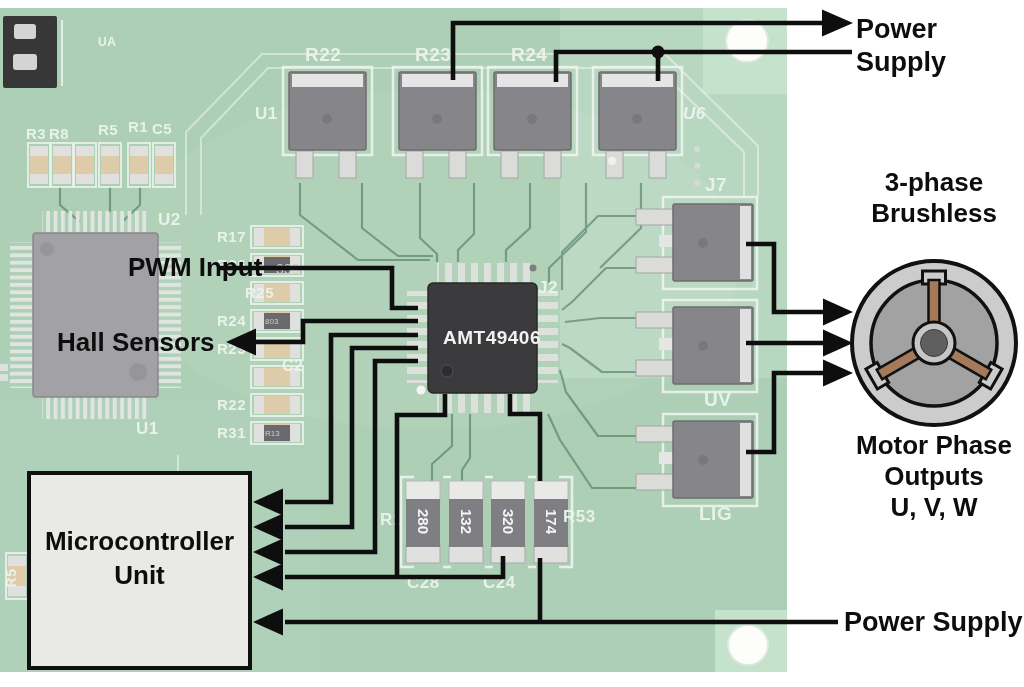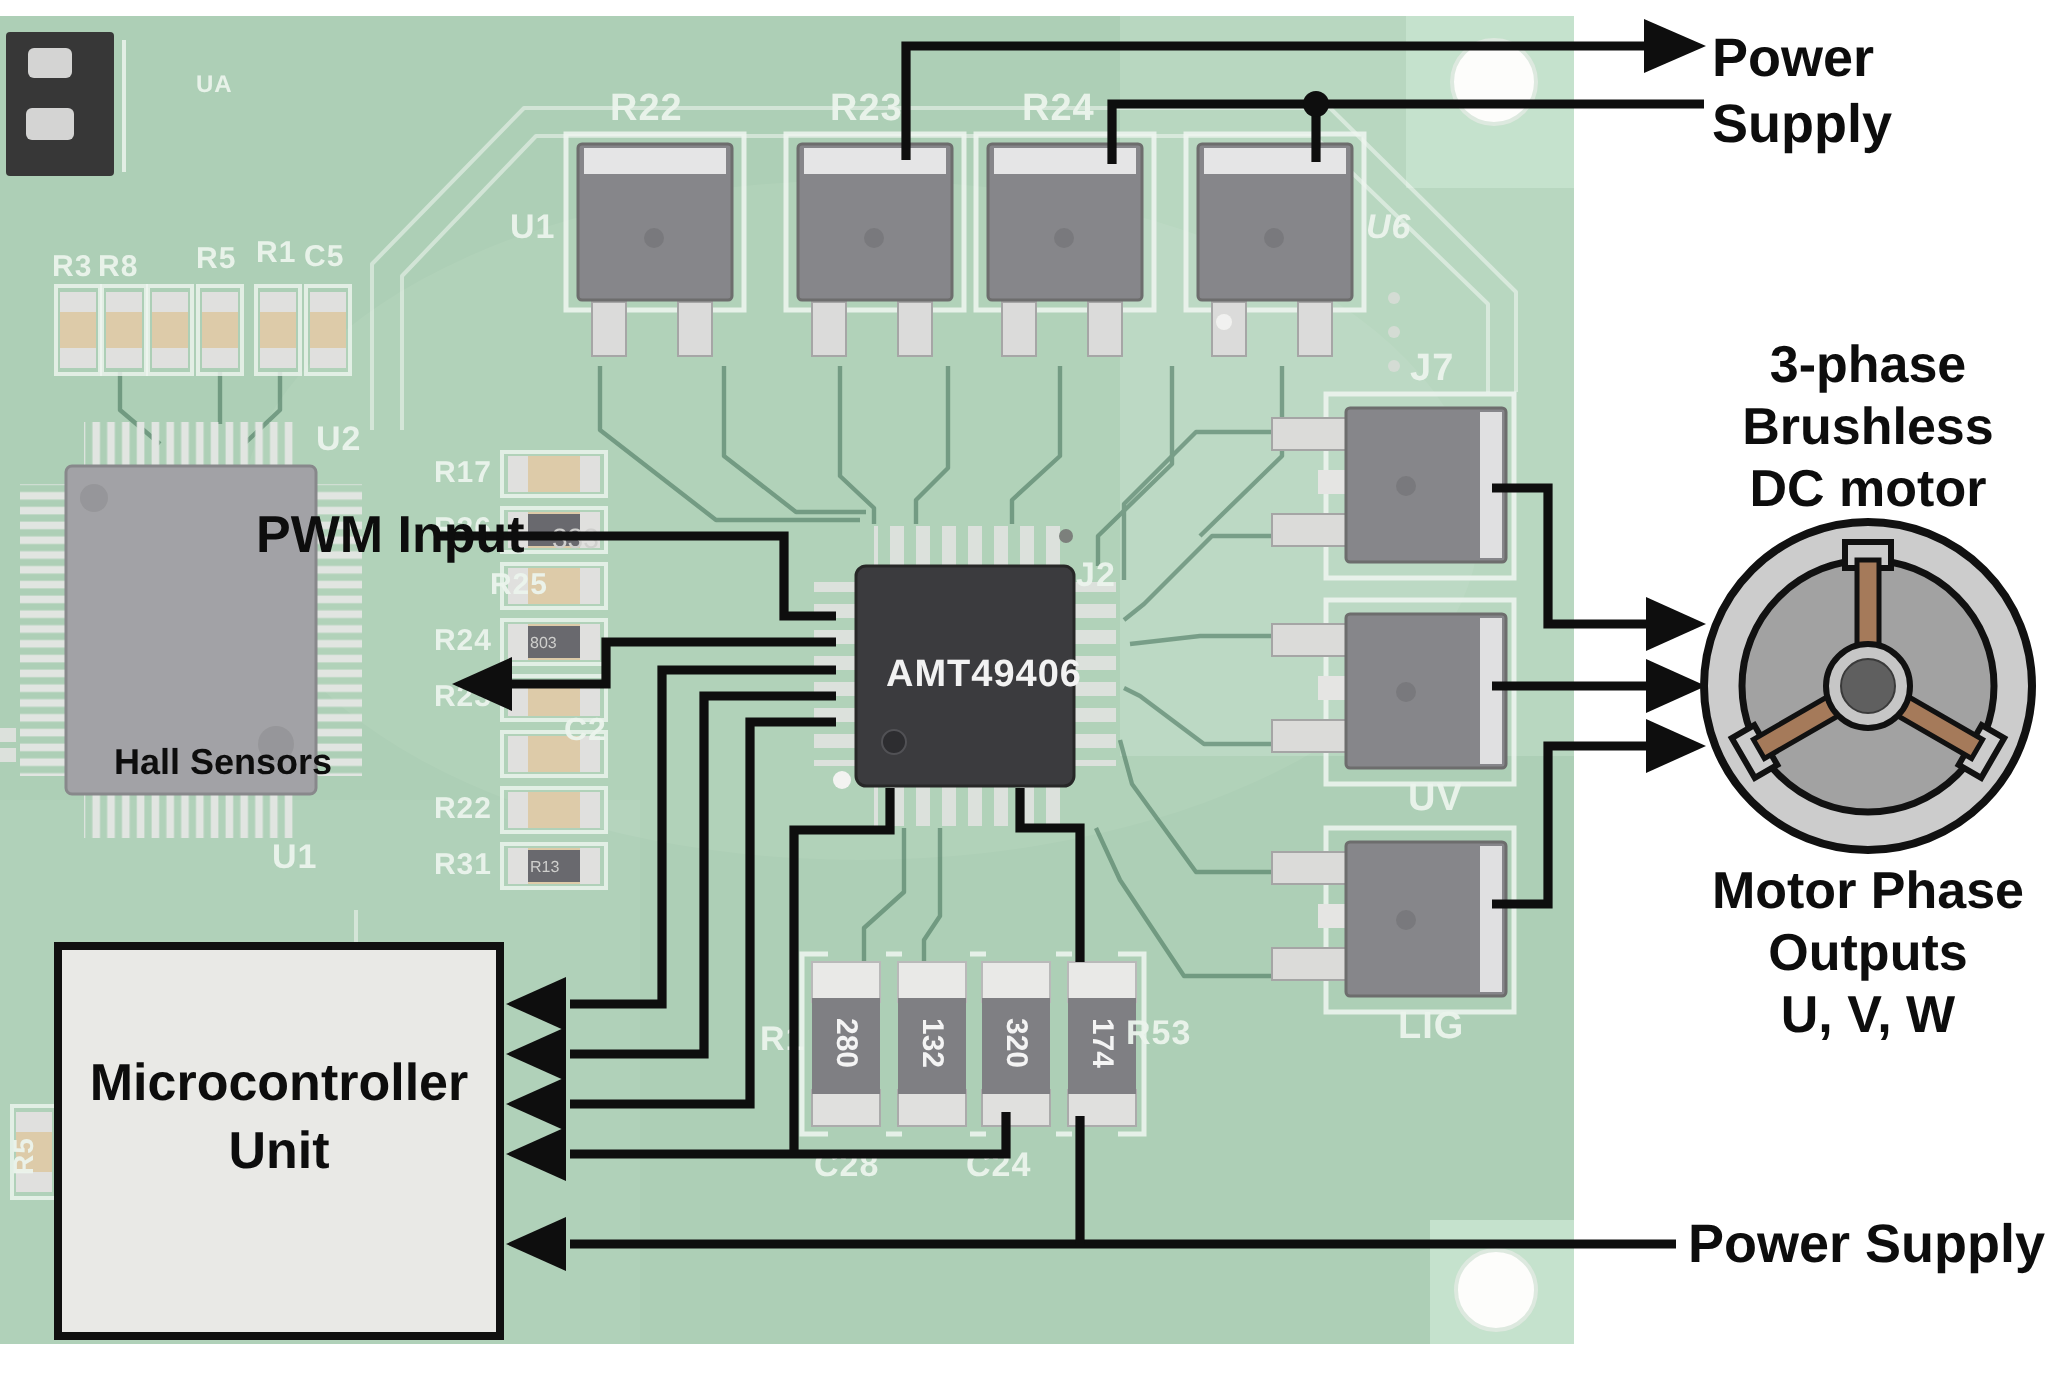--- a/index.html
+++ b/index.html
@@ -307,31 +307,30 @@
         </g>
       </g>
       <circle r="21" fill="#c6c6c6" stroke="#111111" stroke-width="3"></circle>
       <circle r="13.5" fill="#5f5f5f" stroke="#3a3a3a"></circle>
     </g>
   </svg>
 
   <div class="txt" style="left:443px;top:327px;width:88px;text-align:center;font-size:19px;font-weight:700;color:#f2f2f2;letter-spacing:.5px;">AMT49406</div>
 
   <div class="txt ann" style="left:86px;top:252px;font-size:26px;margin-left:42px;">PWM Input</div>
-  <div class="txt ann" style="left:57px;top:327px;font-size:18px;margin-top:44px;">Hall Sensors</div>
+  <div class="txt ann" style="left:57px;top:327px;font-size:26px;">Hall Sensors</div>
 
   <div class="txt ann" style="left:856px;top:13px;font-size:27px;line-height:33px;">
     <div>Power</div>
     <div>Supply</div>
   </div>
 
   <div class="txt ann ctr" style="left:845px;top:167px;width:178px;font-size:26px;line-height:31px;">
     <div>3-phase</div>
     <div>Brushless</div>
-    <div>DC motor</div>
   </div>
 
   <div class="txt ann ctr" style="left:838px;top:430px;width:192px;font-size:26px;line-height:31px;">
     <div>Motor Phase</div>
     <div>Outputs</div>
     <div>U, V, W</div>
   </div>
 
   <div class="txt ann" style="left:844px;top:607px;font-size:27px;">Power Supply</div>
 

